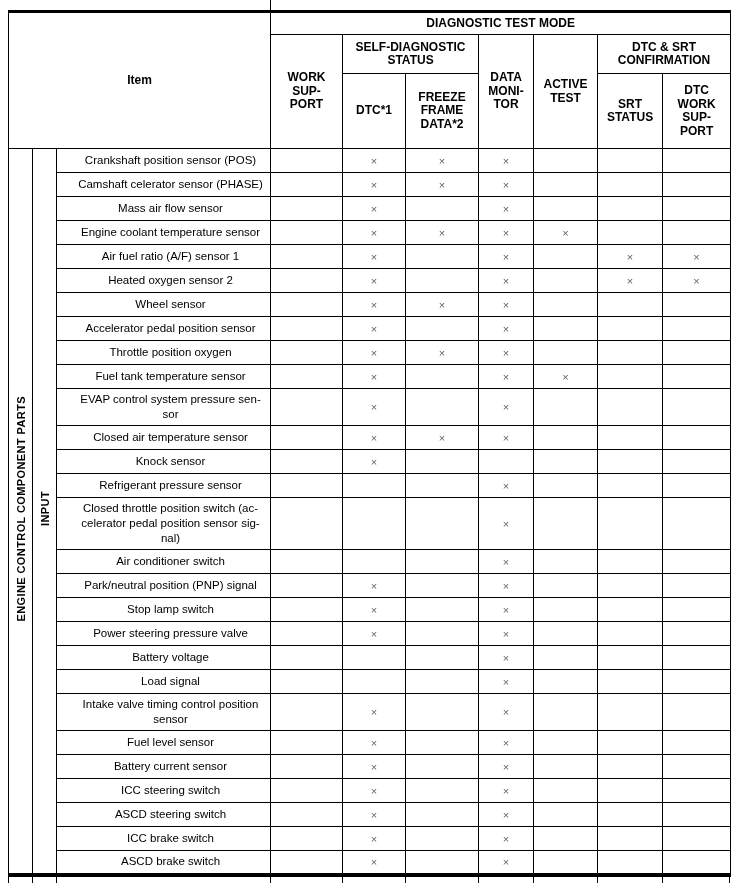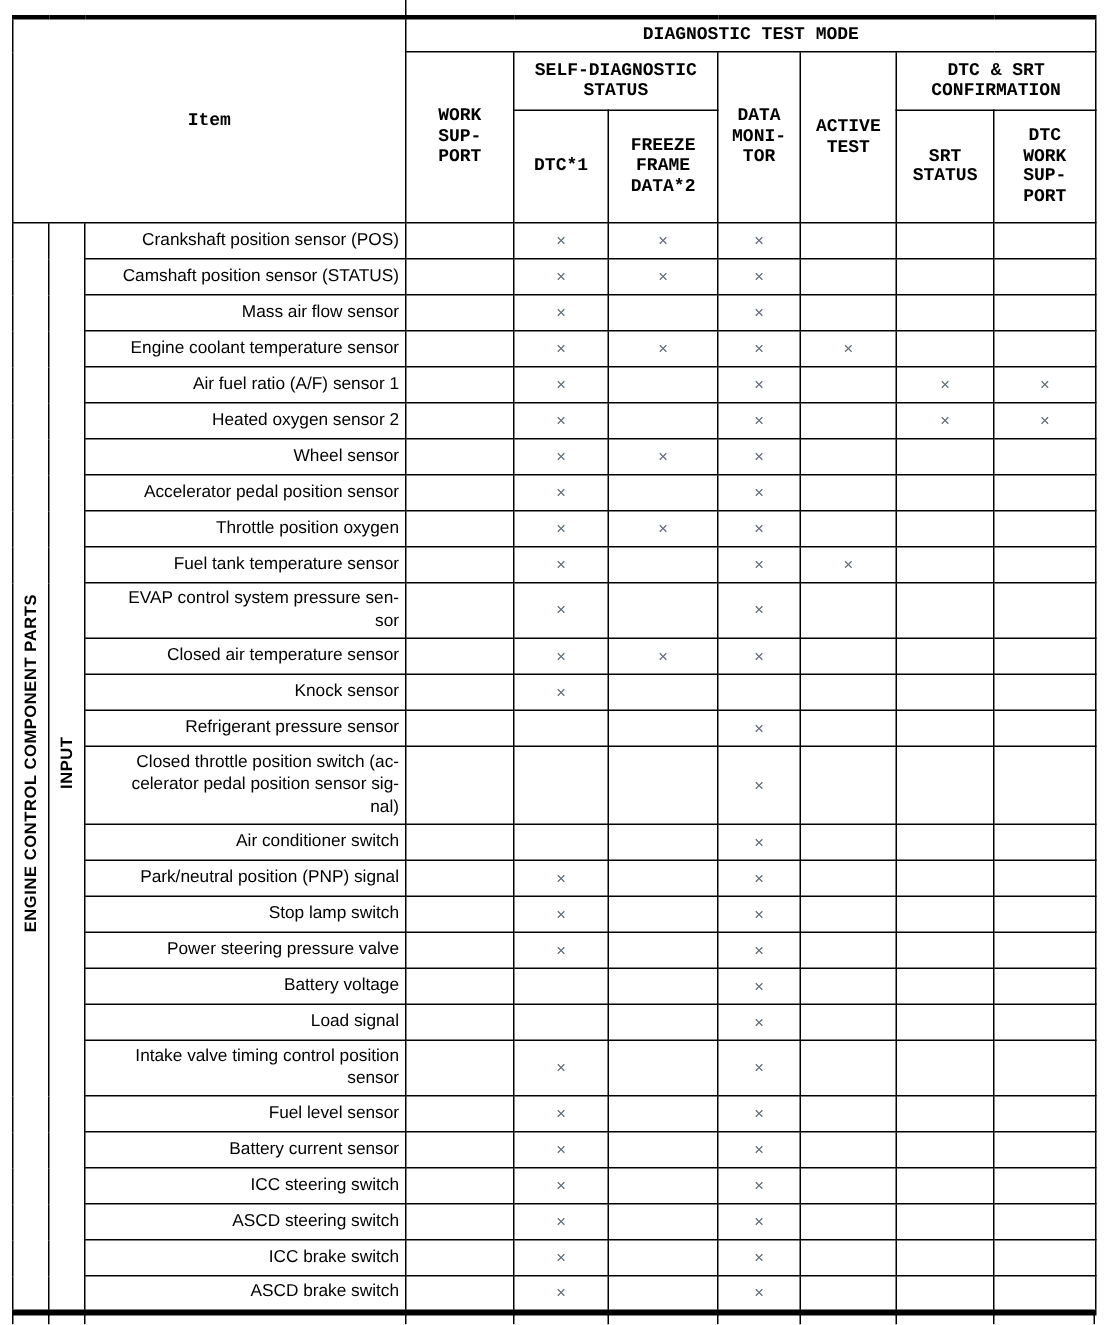--- a/index.html
+++ b/index.html
@@ -14,29 +14,28 @@
     border-collapse:collapse; table-layout:fixed; width:722px;
     border-top:3px solid #000; border-bottom:4px solid #000;
     border-left:1px solid #000; border-right:1px solid #000;
   }
   .diag th, .diag td { border:1px solid #000; padding:0; }
 
   .diag thead th {
     font-weight:bold; font-size:12px; line-height:13.5px;
     text-align:center; vertical-align:middle; white-space:pre-line;
     padding:2px 1px;
-    font-family:Liberation Mono, monospace;
   }
   tr.h1 { height:23px; }
   tr.h2 { height:39px; }
   tr.h3 { height:75px; }
   tbody tr { height:24px; }
 
   td.item-cell {
-    font-size:11.5px; line-height:15px; text-align:right; vertical-align:middle;
+    font-size:11.5px; line-height:15px; text-align:center; vertical-align:middle;
     padding:3px 4px 3px 18px; white-space:pre-line;
   }
   td.mark-cell {
     text-align:center; vertical-align:middle;
     font-size:11px; color:var(--mark-color, #5c6670);
   }
   td.vert-cell { text-align:center; vertical-align:middle; }
   .vert {
     display:inline-block; writing-mode:vertical-rl; transform:rotate(180deg);
     font-weight:bold; font-size:11px; letter-spacing:0.4px; white-space:nowrap;
@@ -103,21 +102,21 @@
           <td class="item-cell">Crankshaft position sensor (POS)</td>
           <td class="mark-cell"></td>
           <td class="mark-cell">×</td>
           <td class="mark-cell">×</td>
           <td class="mark-cell">×</td>
           <td class="mark-cell"></td>
           <td class="mark-cell"></td>
           <td class="mark-cell"></td>
         </tr>
         <tr>
-          <td class="item-cell">Camshaft position sensor (STATUS)</td>
+          <td class="item-cell">Camshaft celerator sensor (PHASE)</td>
           <td class="mark-cell"></td>
           <td class="mark-cell">×</td>
           <td class="mark-cell">×</td>
           <td class="mark-cell">×</td>
           <td class="mark-cell"></td>
           <td class="mark-cell"></td>
           <td class="mark-cell"></td>
         </tr>
         <tr>
           <td class="item-cell">Mass air flow sensor</td>

